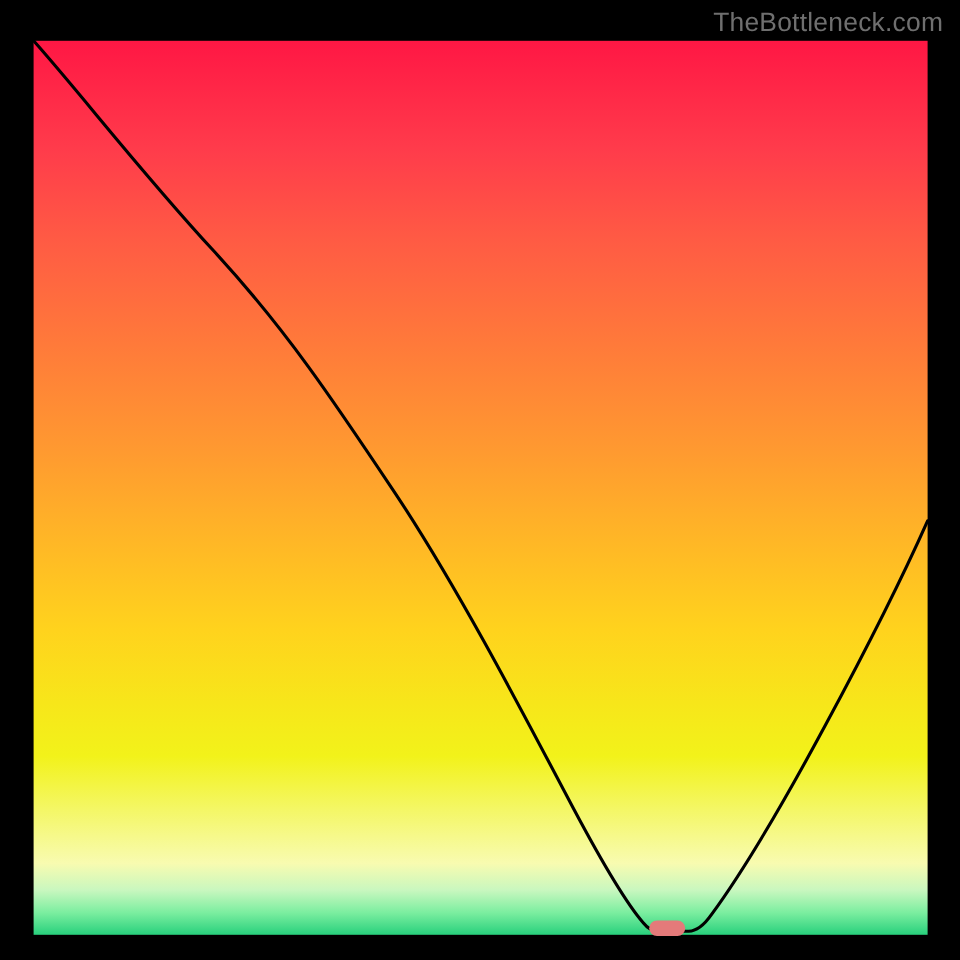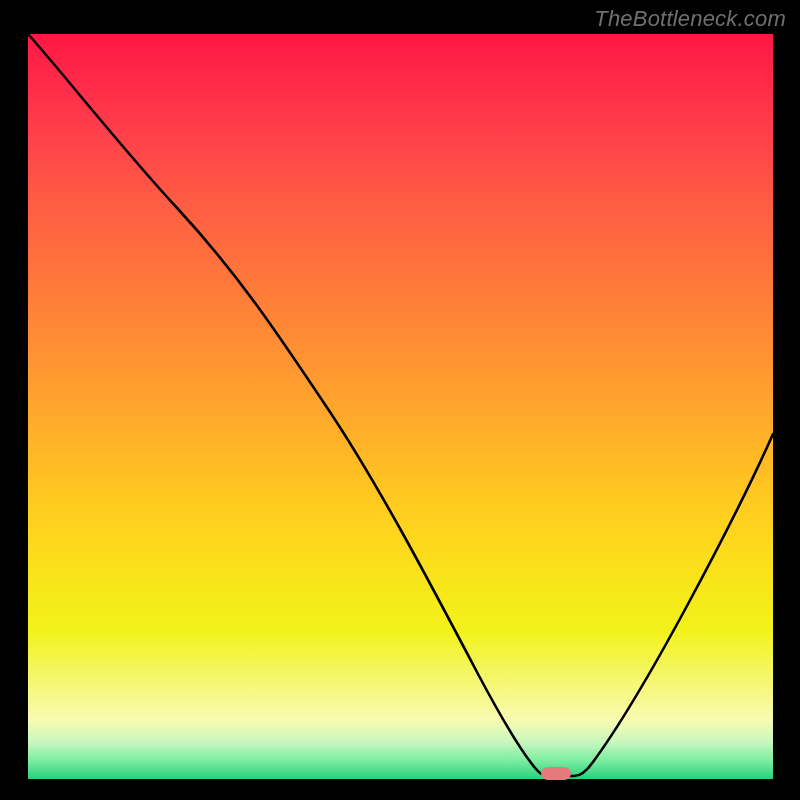--- a/index.html
+++ b/index.html
@@ -13,21 +13,20 @@
   }
   .watermark {
     position: absolute;
     top: 6px;
     right: 14px;
     color: #6f6f6f;
     font-size: 22px;
     font-weight: 500;
     letter-spacing: 0.2px;
     z-index: 10;
-    font-style: italic;
   }
   .plot-area {
     position: absolute;
     left: 28px;
     top: 34px;
     width: 745px;
     height: 745px;
     background: linear-gradient(
       to bottom,
       #ff1744 0%,

